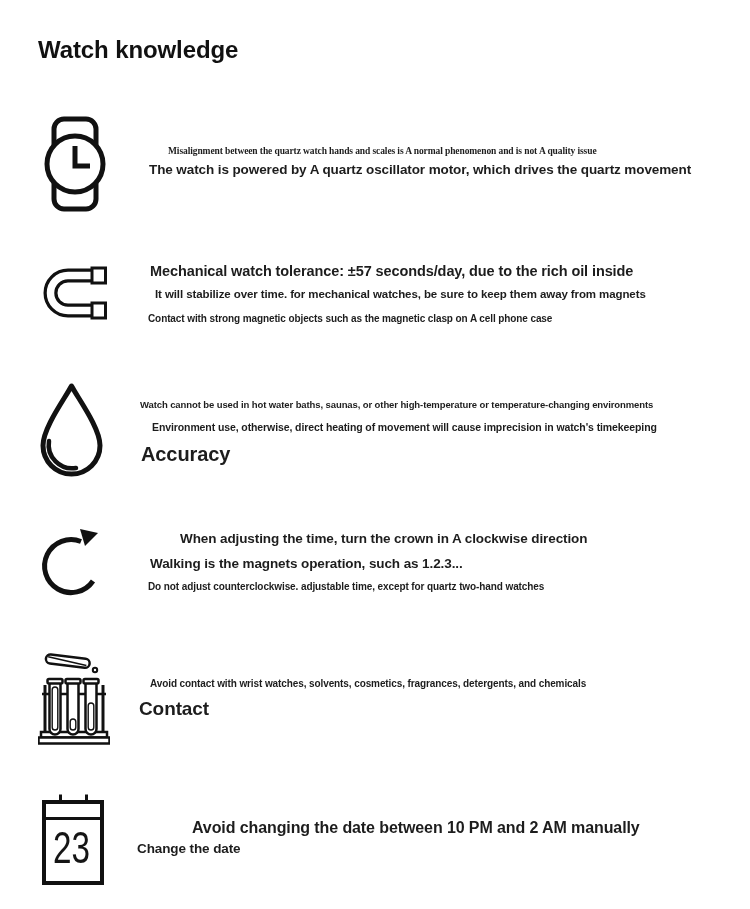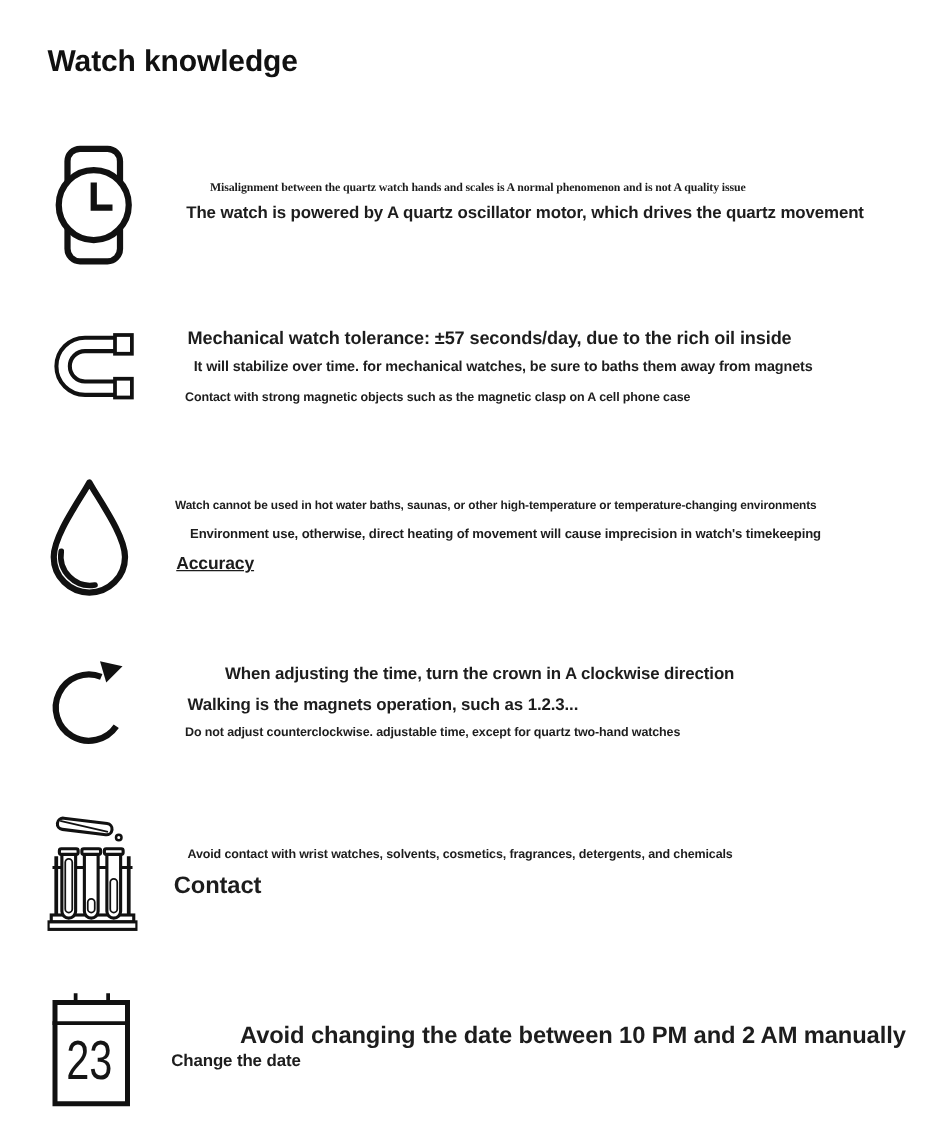--- a/index.html
+++ b/index.html
@@ -24,30 +24,30 @@
   
   .s1l1{left:168px;top:146px;font-size:9.5px;font-family:Liberation Serif, serif;}
   .s1l2{left:149px;top:162px;font-size:13.5px;}
   
   .s2l1{left:150px;top:263px;font-size:14.5px;}
   .s2l2{left:155px;top:288px;font-size:11.5px;}
   .s2l3{left:148px;top:313px;font-size:10px;}
   
   .s3l1{left:140px;top:399px;font-size:9.5px;}
   .s3l2{left:152px;top:421px;font-size:10.5px;}
-  .s3l3{left:141px;top:442px;font-size:14px;text-decoration:underline;}
+  .s3l3{left:141px;top:442px;font-size:20px;}
   
   .s4l1{left:180px;top:531px;font-size:13.5px;}
   .s4l2{left:150px;top:556px;font-size:13.5px;}
   .s4l3{left:148px;top:581px;font-size:10px;}
   
   .s5l1{left:150px;top:678px;font-size:10px;}
   .s5l2{left:139px;top:698px;font-size:19px;text-align:right;}
   
-  .s6l1{left:192px;top:818px;font-size:19px;}
+  .s6l1{left:192px;top:818px;font-size:16px;}
   .s6l2{left:137px;top:841px;font-size:13.5px;}
 </style>
 </head>
 <body>
 
 <div class="canvas">
 
   <div class="t title">Watch knowledge</div>
 
   <section>
@@ -61,21 +61,21 @@
   </section>
 
   <section>
     <svg class="icon" style="left:42px;top:266px" width="66" height="54" viewBox="0 0 66 54">
       <path d="M63,9.5 H26 A17.5,17.5 0 0 0 26,44.5 H63" fill="none" stroke="#111" stroke-width="14"></path>
       <path d="M63,9.5 H26 A17.5,17.5 0 0 0 26,44.5 H63" fill="none" stroke="#fff" stroke-width="7.5"></path>
       <rect x="50" y="2" width="13.5" height="15" fill="#fff" stroke="#111" stroke-width="3"></rect>
       <rect x="50" y="37" width="13.5" height="15" fill="#fff" stroke="#111" stroke-width="3"></rect>
     </svg>
     <div class="t s2l1">Mechanical watch tolerance: ±57 seconds/day, due to the rich oil inside</div>
-    <div class="t s2l2">It will stabilize over time. for mechanical watches, be sure to baths them away from magnets</div>
+    <div class="t s2l2">It will stabilize over time. for mechanical watches, be sure to keep them away from magnets</div>
     <div class="t s2l3">Contact with strong magnetic objects such as the magnetic clasp on A cell phone case</div>
   </section>
 
   <section>
     <svg class="icon" style="left:38px;top:381px" width="68" height="98" viewBox="0 0 68 98">
       <path d="M33.5,5 C26.5,18 5,47 5,64.5 A28.5,28.5 0 0 0 62,64.5 C62,47 40.5,18 33.5,5 Z" fill="none" stroke="#111" stroke-width="5" stroke-linejoin="round"></path>
       <path d="M11,60 A23.5,23.5 0 0 0 38,87" fill="none" stroke="#111" stroke-width="4.5" stroke-linecap="round"></path>
     </svg>
     <div class="t s3l1">Watch cannot be used in hot water baths, saunas, or other high-temperature or temperature-changing environments</div>
     <div class="t s3l2">Environment use, otherwise, direct heating of movement will cause imprecision in watch's timekeeping</div>

